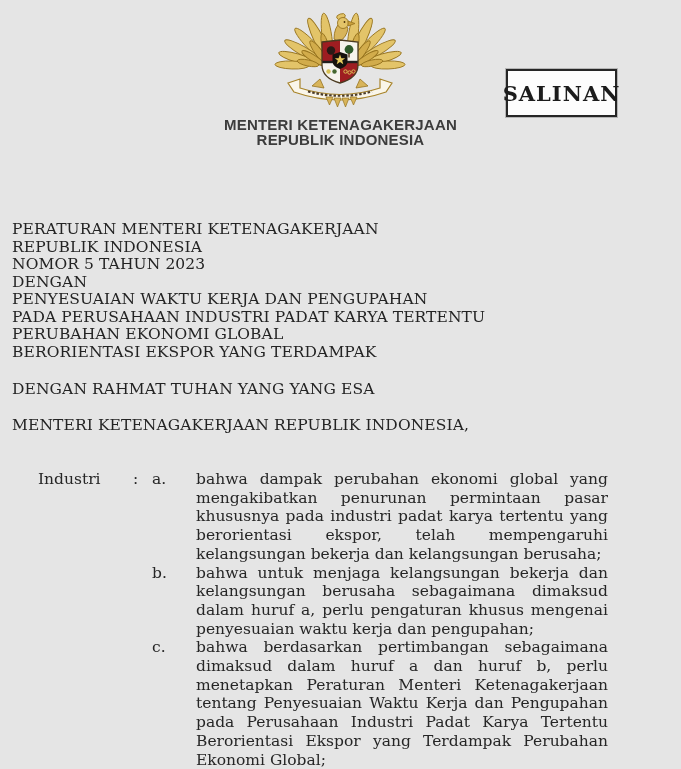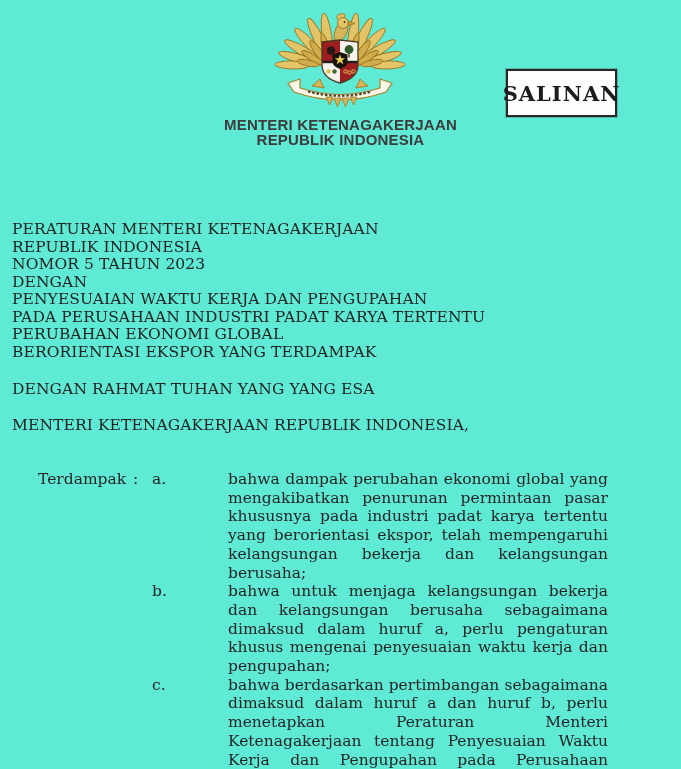--- a/index.html
+++ b/index.html
@@ -1,20 +1,20 @@
 <!DOCTYPE html>
 <html><head>
 <meta charset="utf-8">
 <style>
   html, body { margin: 0; padding: 0; background: #ffffff; }
   .page {
     position: relative;
     width: 681px;
     height: 769px;
-    background: #5eead4;
+    background: #e5e5e5;
     overflow: hidden;
     font-family: "DejaVu Serif", "Liberation Serif", serif;
     color: #262626;
   }
 
   
   .emblem {
     position: absolute;
     left: 274px;
     top: 8px;
@@ -83,21 +83,20 @@
   }
   .c-label { width: 95px; flex: 0 0 auto; }
   .c-colon { width: 19px; flex: 0 0 auto; }
   .c-items { flex: 1 1 auto; }
   .c-item  { display: flex; align-items: flex-start; }
   .c-letter { width: 44px; flex: 0 0 auto; }
   .c-text {
     flex: 1 1 auto;
     text-align: justify;
     text-justify: inter-word;
-    margin-left: 32px;
   }
 </style>
 </head>
 <body>
 
 <div class="page">
 
   <svg class="emblem" viewBox="0 0 132 98" xmlns="http://www.w3.org/2000/svg" xmlns:xlink="http://www.w3.org/1999/xlink">
     <defs>
       <clipPath id="shieldClip">
@@ -174,21 +173,21 @@
     <div>PADA PERUSAHAAN INDUSTRI PADAT KARYA TERTENTU</div>
     <div>PERUBAHAN EKONOMI GLOBAL</div>
     <div>BERORIENTASI EKSPOR YANG TERDAMPAK</div>
   </div>
 
   <div class="centered invocation">DENGAN RAHMAT TUHAN YANG YANG ESA</div>
 
   <div class="centered issuer">MENTERI KETENAGAKERJAAN REPUBLIK INDONESIA,</div>
 
   <div class="considering">
-    <div class="c-label">Terdampak</div>
+    <div class="c-label">Industri</div>
     <div class="c-colon">:</div>
     <div class="c-items">
       <div class="c-item">
         <div class="c-letter">a.</div>
         <div class="c-text">bahwa dampak perubahan ekonomi global yang mengakibatkan penurunan permintaan pasar khususnya pada industri padat karya tertentu yang berorientasi ekspor, telah mempengaruhi kelangsungan bekerja dan kelangsungan berusaha;</div>
       </div>
       <div class="c-item">
         <div class="c-letter">b.</div>
         <div class="c-text">bahwa untuk menjaga kelangsungan bekerja dan kelangsungan berusaha sebagaimana dimaksud dalam huruf a, perlu pengaturan khusus mengenai penyesuaian waktu kerja dan pengupahan;</div>
       </div>

